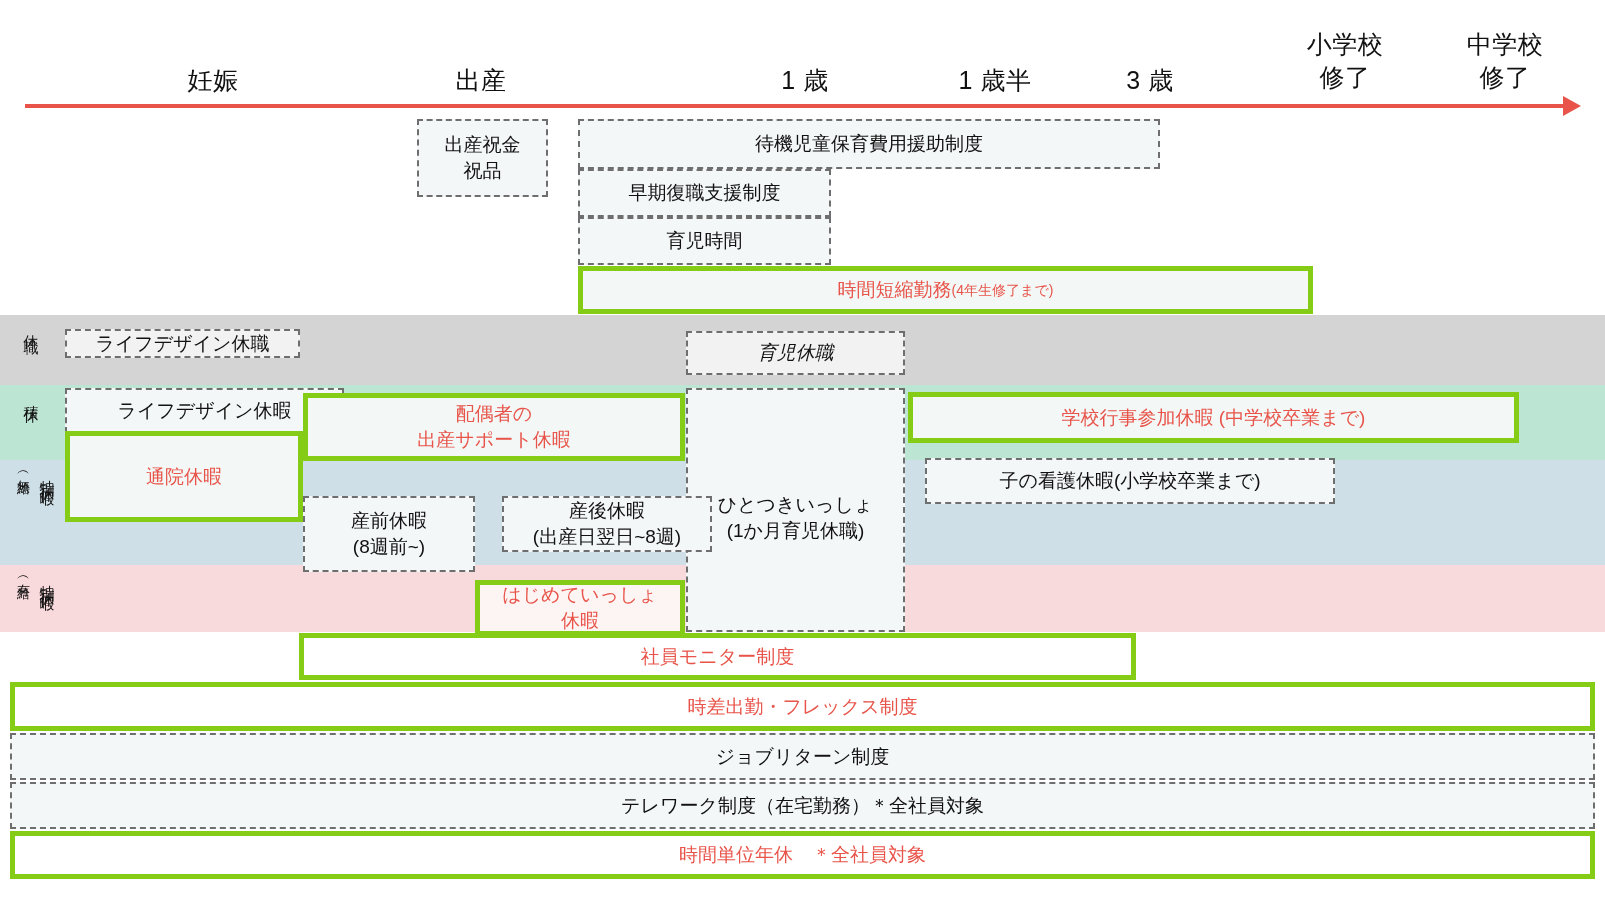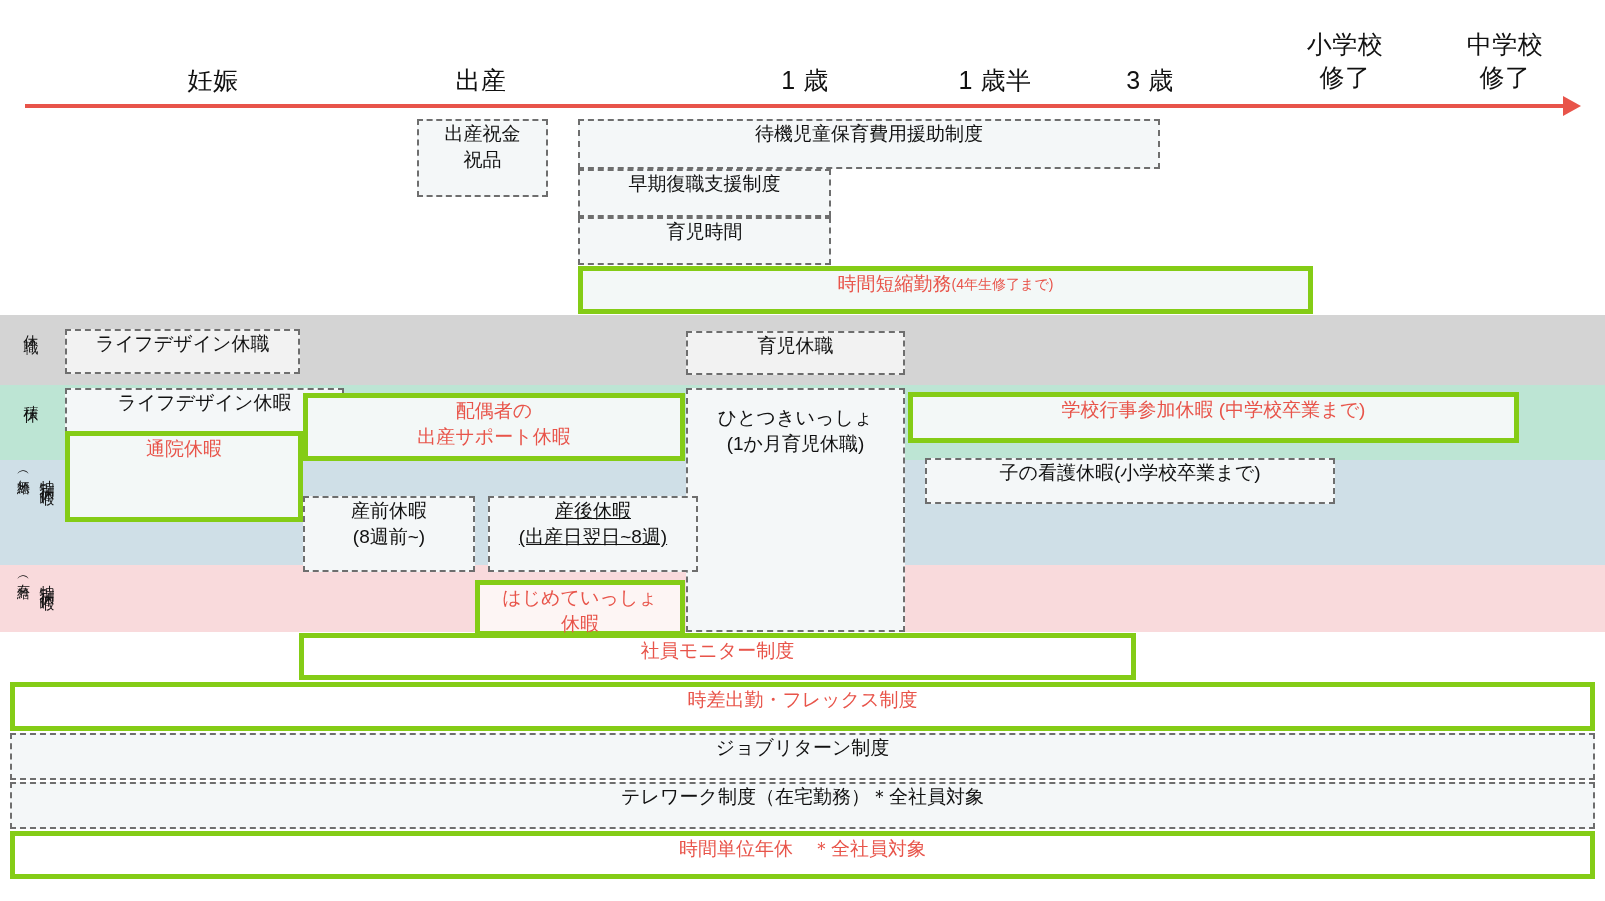--- a/index.html
+++ b/index.html
@@ -40,21 +40,21 @@
     color:#111;
     white-space:pre-line;
     letter-spacing:.5px;
   }
 
   
   .box{
     position:absolute;
     box-sizing:border-box;
     display:flex;
-    align-items:flex-start;
+    align-items:center;
     justify-content:center;
     text-align:center;
     font-size:19px;
     line-height:26px;
   }
   .box.dashed{
     border:2px dashed #6e6e6e;
     background:#f4f7f8;
     color:#111;
   }
@@ -136,25 +136,25 @@
       </div>
       <div class="box dashed" style="left: 578px; top: 217px; width: 253px; height: 48px;">
         <span style="white-space: pre-line;">育児時間</span>
       </div>
       <div class="box solid" style="left: 578px; top: 266px; width: 735px; height: 48px;">
         <span style="white-space: pre-line;">時間短縮勤務</span>
         <span class="sub">(4年生修了まで)</span>
       </div>
     </div>
   <div id="bandboxes">
-      <div class="box dashed ongray" style="left: 65px; top: 329px; width: 235px; height: 45px;">
+      <div class="box dashed ongray" style="left: 65px; top: 329px; width: 235px; height: 29px;">
         <span style="white-space: pre-line;">ライフデザイン休職</span>
       </div>
       <div class="box dashed ongray" style="left: 686px; top: 331px; width: 219px; height: 44px;">
-        <span style="white-space: pre-line;">育児休職</span>
+        <span style="white-space: pre-line; font-style: italic;">育児休職</span>
       </div>
       <div class="box dashed" style="left: 65px; top: 388px; width: 279px; height: 45px;">
         <span style="white-space: pre-line;">ライフデザイン休暇</span>
       </div>
       <div class="box solid" style="left: 303px; top: 393px; width: 382px; height: 68px;">
         <span style="white-space: pre-line;">配偶者の
 出産サポート休暇</span>
       </div>
       <div class="box solid" style="left: 908px; top: 392px; width: 611px; height: 51px;">
         <span style="white-space: pre-line;">学校行事参加休暇 (中学校卒業まで)</span>
@@ -166,21 +166,21 @@
         <span style="white-space: pre-line;">子の看護休暇(小学校卒業まで)</span>
       </div>
       <div class="box dashed" style="left: 686px; top: 388px; width: 219px; height: 244px;">
         <span style="white-space: pre-line; margin-top: 15px;">ひとつきいっしょ
 (1か月育児休職)</span>
       </div>
       <div class="box dashed" style="left: 303px; top: 496px; width: 172px; height: 76px;">
         <span style="white-space: pre-line;">産前休暇
 (8週前~)</span>
       </div>
-      <div class="box dashed" style="left: 488px; top: 496px; width: 210px; height: 76px; text-decoration: underline;">
+      <div class="box dashed" style="left: 502px; top: 496px; width: 210px; height: 56px;">
         <span style="white-space: pre-line;">産後休暇
 (出産日翌日~8週)</span>
       </div>
       <div class="box solid pinkbg" style="left: 475px; top: 580px; width: 210px; height: 56px;">
         <span style="white-space: pre-line;">はじめていっしょ
 休暇</span>
       </div>
     </div>
   <div id="lower">
       <div class="box solid white" style="left: 299px; top: 633px; width: 837px; height: 47px;">

